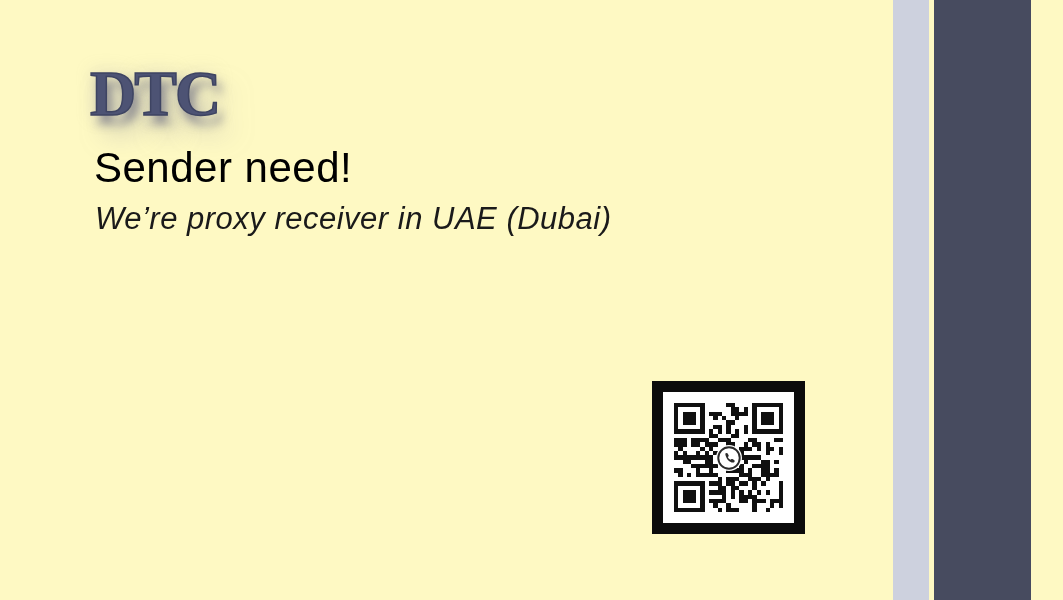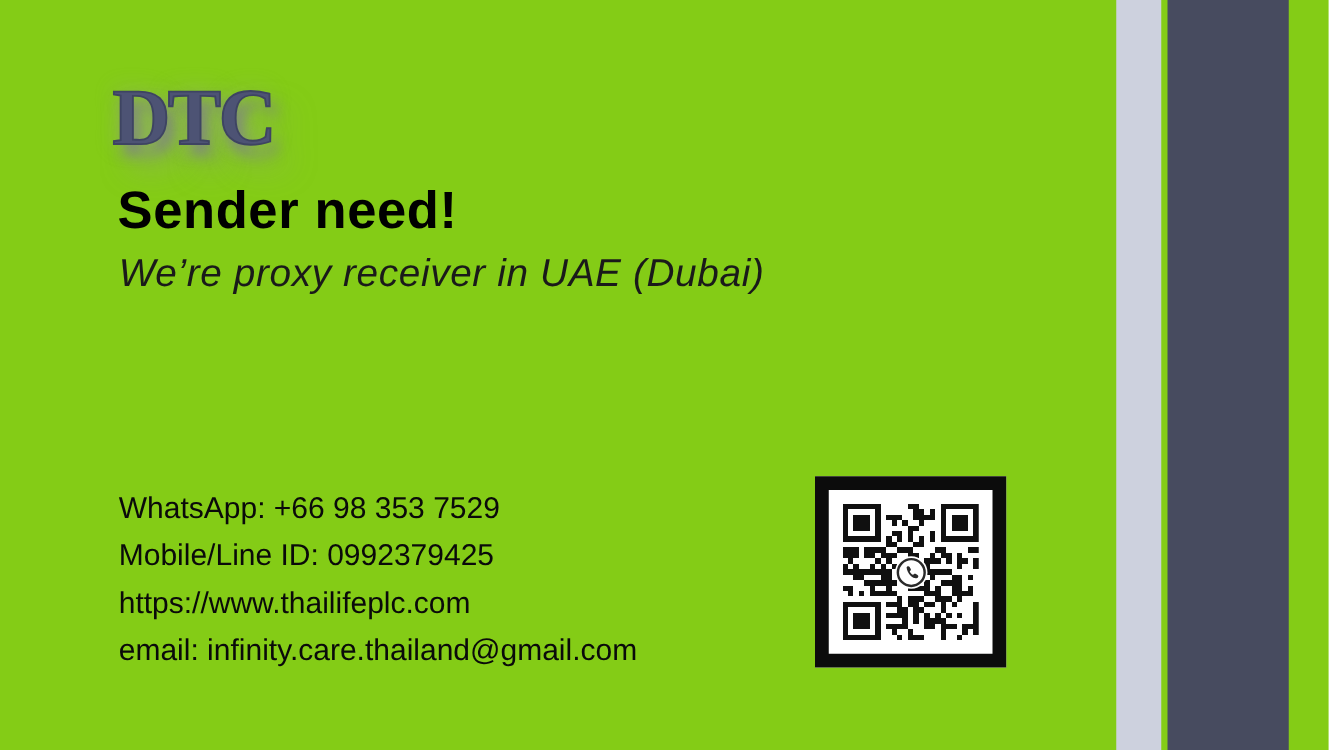--- a/index.html
+++ b/index.html
@@ -1,20 +1,20 @@
 <!DOCTYPE html>
 <html><head>
 <meta charset="utf-8">
 <style>
   html, body { margin: 0; padding: 0; background: #ffffff; }
   .card {
     position: relative;
     width: 1063px;
     height: 600px;
-    background: #84cc16;
+    background: #fef9c3;
     overflow: hidden;
     font-family: "Liberation Sans", sans-serif;
   }
   .logo {
     position: absolute;
     left: 90px;
     top: 62px;
     font-family: "Liberation Serif", serif;
     font-weight: 700;
     font-size: 64px;
@@ -25,21 +25,21 @@
     text-shadow:
       5px 9px 10px rgba(125,125,138,0.85),
       12px 18px 24px rgba(150,150,162,0.6),
       0 0 18px rgba(165,165,176,0.45);
   }
   .headline {
     position: absolute;
     left: 94px;
     top: 147px;
     font-size: 42px;
-    font-weight: 700;
+    font-weight: 400;
     letter-spacing: 0.5px;
     line-height: 1;
     color: #000000;
   }
   .subtitle {
     position: absolute;
     left: 95px;
     top: 203px;
     font-family: Liberation Sans, sans-serif;
     font-style: italic;
@@ -96,26 +96,20 @@
 <body>
 
 <div class="card">
 
   <div class="logo" style="color: rgb(77, 83, 116);">DTC</div>
 
   <div class="headline">Sender need!</div>
 
   <div class="subtitle">We’re proxy receiver in UAE (Dubai)</div>
 
-  <div class="contact">
-    <div class="contact-line">WhatsApp: +66 98 353 7529</div>
-    <div class="contact-line">Mobile/Line ID: 0992379425</div>
-    <div class="contact-line">https://www.thailifeplc.com</div>
-    <div class="contact-line">email: infinity.care.thailand@gmail.com</div>
-  </div>
 
   <div class="qr-frame">
     <svg class="qr" id="qr-svg" viewBox="0 0 25 25">
         <path d="M12 0h1v1h-1zM13 0h1v1h-1zM13 1h1v1h-1zM14 1h1v1h-1zM16 1h1v1h-1zM8 2h1v1h-1zM9 2h1v1h-1zM10 2h1v1h-1zM13 2h1v1h-1zM14 2h1v1h-1zM15 2h1v1h-1zM16 2h1v1h-1zM9 3h1v1h-1zM11 3h1v1h-1zM14 3h1v1h-1zM12 4h1v1h-1zM13 4h1v1h-1zM9 5h1v1h-1zM10 5h1v1h-1zM12 5h1v1h-1zM16 5h1v1h-1zM8 6h1v1h-1zM10 6h1v1h-1zM12 6h1v1h-1zM14 6h1v1h-1zM16 6h1v1h-1zM8 7h1v1h-1zM9 7h1v1h-1zM13 7h1v1h-1zM14 7h1v1h-1zM0 8h1v1h-1zM1 8h1v1h-1zM2 8h1v1h-1zM4 8h1v1h-1zM5 8h1v1h-1zM6 8h1v1h-1zM7 8h1v1h-1zM10 8h1v1h-1zM11 8h1v1h-1zM12 8h1v1h-1zM17 8h1v1h-1zM18 8h1v1h-1zM23 8h1v1h-1zM24 8h1v1h-1zM0 9h1v1h-1zM1 9h1v1h-1zM2 9h1v1h-1zM4 9h1v1h-1zM5 9h1v1h-1zM7 9h1v1h-1zM8 9h1v1h-1zM9 9h1v1h-1zM12 9h1v1h-1zM13 9h1v1h-1zM16 9h1v1h-1zM18 9h1v1h-1zM19 9h1v1h-1zM21 9h1v1h-1zM1 10h1v1h-1zM6 10h1v1h-1zM8 10h1v1h-1zM15 10h1v1h-1zM16 10h1v1h-1zM17 10h1v1h-1zM19 10h1v1h-1zM21 10h1v1h-1zM22 10h1v1h-1zM24 10h1v1h-1zM0 11h1v1h-1zM2 11h1v1h-1zM5 11h1v1h-1zM7 11h1v1h-1zM9 11h1v1h-1zM15 11h1v1h-1zM21 11h1v1h-1zM24 11h1v1h-1zM0 12h1v1h-1zM1 12h1v1h-1zM2 12h1v1h-1zM3 12h1v1h-1zM4 12h1v1h-1zM5 12h1v1h-1zM6 12h1v1h-1zM7 12h1v1h-1zM8 12h1v1h-1zM15 12h1v1h-1zM16 12h1v1h-1zM17 12h1v1h-1zM18 12h1v1h-1zM19 12h1v1h-1zM2 13h1v1h-1zM3 13h1v1h-1zM7 13h1v1h-1zM8 13h1v1h-1zM16 13h1v1h-1zM20 13h1v1h-1zM21 13h1v1h-1zM23 13h1v1h-1zM4 14h1v1h-1zM5 14h1v1h-1zM6 14h1v1h-1zM7 14h1v1h-1zM8 14h1v1h-1zM9 14h1v1h-1zM15 14h1v1h-1zM18 14h1v1h-1zM19 14h1v1h-1zM20 14h1v1h-1zM21 14h1v1h-1zM0 15h1v1h-1zM1 15h1v1h-1zM5 15h1v1h-1zM8 15h1v1h-1zM12 15h1v1h-1zM13 15h1v1h-1zM14 15h1v1h-1zM15 15h1v1h-1zM17 15h1v1h-1zM20 15h1v1h-1zM21 15h1v1h-1zM23 15h1v1h-1zM1 16h1v1h-1zM3 16h1v1h-1zM5 16h1v1h-1zM6 16h1v1h-1zM7 16h1v1h-1zM8 16h1v1h-1zM9 16h1v1h-1zM15 16h1v1h-1zM16 16h1v1h-1zM17 16h1v1h-1zM20 16h1v1h-1zM21 16h1v1h-1zM22 16h1v1h-1zM23 16h1v1h-1zM10 17h1v1h-1zM12 17h1v1h-1zM13 17h1v1h-1zM14 17h1v1h-1zM17 17h1v1h-1zM18 17h1v1h-1zM19 17h1v1h-1zM21 17h1v1h-1zM8 18h1v1h-1zM9 18h1v1h-1zM10 18h1v1h-1zM12 18h1v1h-1zM13 18h1v1h-1zM15 18h1v1h-1zM16 18h1v1h-1zM18 18h1v1h-1zM20 18h1v1h-1zM24 18h1v1h-1zM10 19h1v1h-1zM11 19h1v1h-1zM13 19h1v1h-1zM14 19h1v1h-1zM18 19h1v1h-1zM24 19h1v1h-1zM8 20h1v1h-1zM9 20h1v1h-1zM10 20h1v1h-1zM11 20h1v1h-1zM13 20h1v1h-1zM15 20h1v1h-1zM17 20h1v1h-1zM19 20h1v1h-1zM21 20h1v1h-1zM24 20h1v1h-1zM11 21h1v1h-1zM13 21h1v1h-1zM15 21h1v1h-1zM16 21h1v1h-1zM17 21h1v1h-1zM18 21h1v1h-1zM24 21h1v1h-1zM8 22h1v1h-1zM9 22h1v1h-1zM10 22h1v1h-1zM11 22h1v1h-1zM15 22h1v1h-1zM16 22h1v1h-1zM18 22h1v1h-1zM19 22h1v1h-1zM20 22h1v1h-1zM22 22h1v1h-1zM23 22h1v1h-1zM24 22h1v1h-1zM9 23h1v1h-1zM12 23h1v1h-1zM18 23h1v1h-1zM22 23h1v1h-1zM24 23h1v1h-1zM10 24h1v1h-1zM12 24h1v1h-1zM13 24h1v1h-1zM14 24h1v1h-1zM18 24h1v1h-1zM21 24h1v1h-1zM0 0h7v7h-7zM1 1v5h5v-5zM2 2h3v3h-3zM18 0h7v7h-7zM19 1v5h5v-5zM20 2h3v3h-3zM0 18h7v7h-7zM1 19v5h5v-5zM2 20h3v3h-3z" fill="#101010" fill-rule="evenodd"></path>
       </svg>
     <div class="qr-center">
       <svg viewBox="0 0 32 32">
         <circle cx="16" cy="16" r="13.2" fill="#ffffff" stroke="#2a2a2a" stroke-width="2.4"></circle>
         <path fill="#2a2a2a" d="M11.4 10.9c.5-1.3 2.4-1.5 3-.3l1.1 2c.3.5.2 1.1-.2 1.5l-.8.8c.5 1.4 2 2.9 3.4 3.4l.8-.8c.4-.4 1-.5 1.5-.2l2 1.1c1.2.6 1 2.5-.3 3-1.6.6-3.8.3-6.3-1.9-2.5-2.2-4-6-4.2-8.6z"></path>
       </svg>

